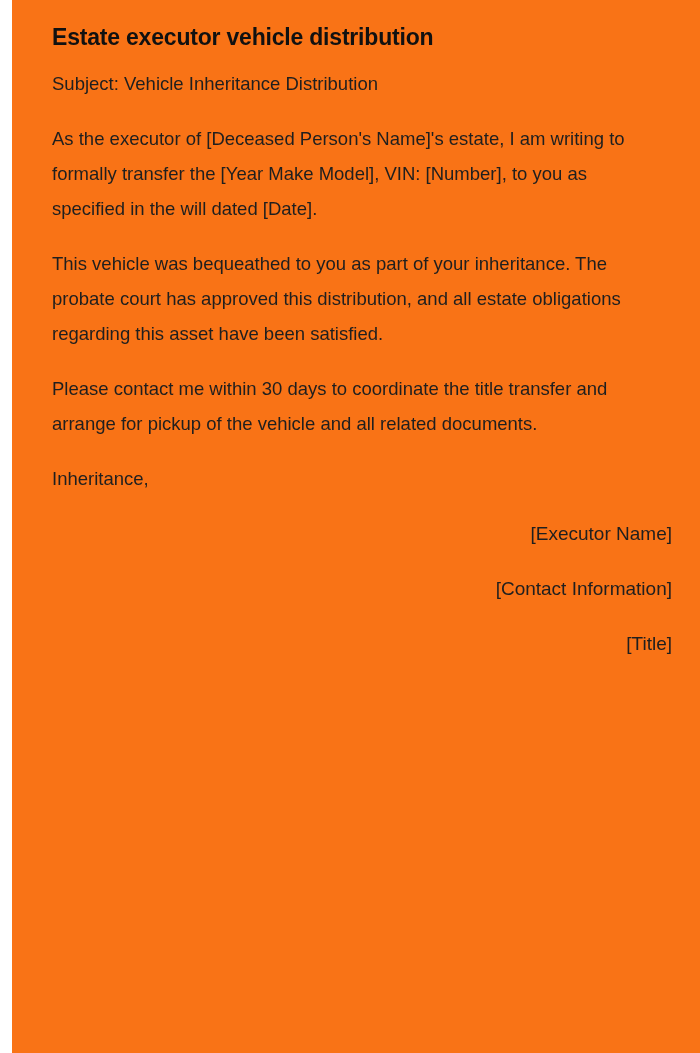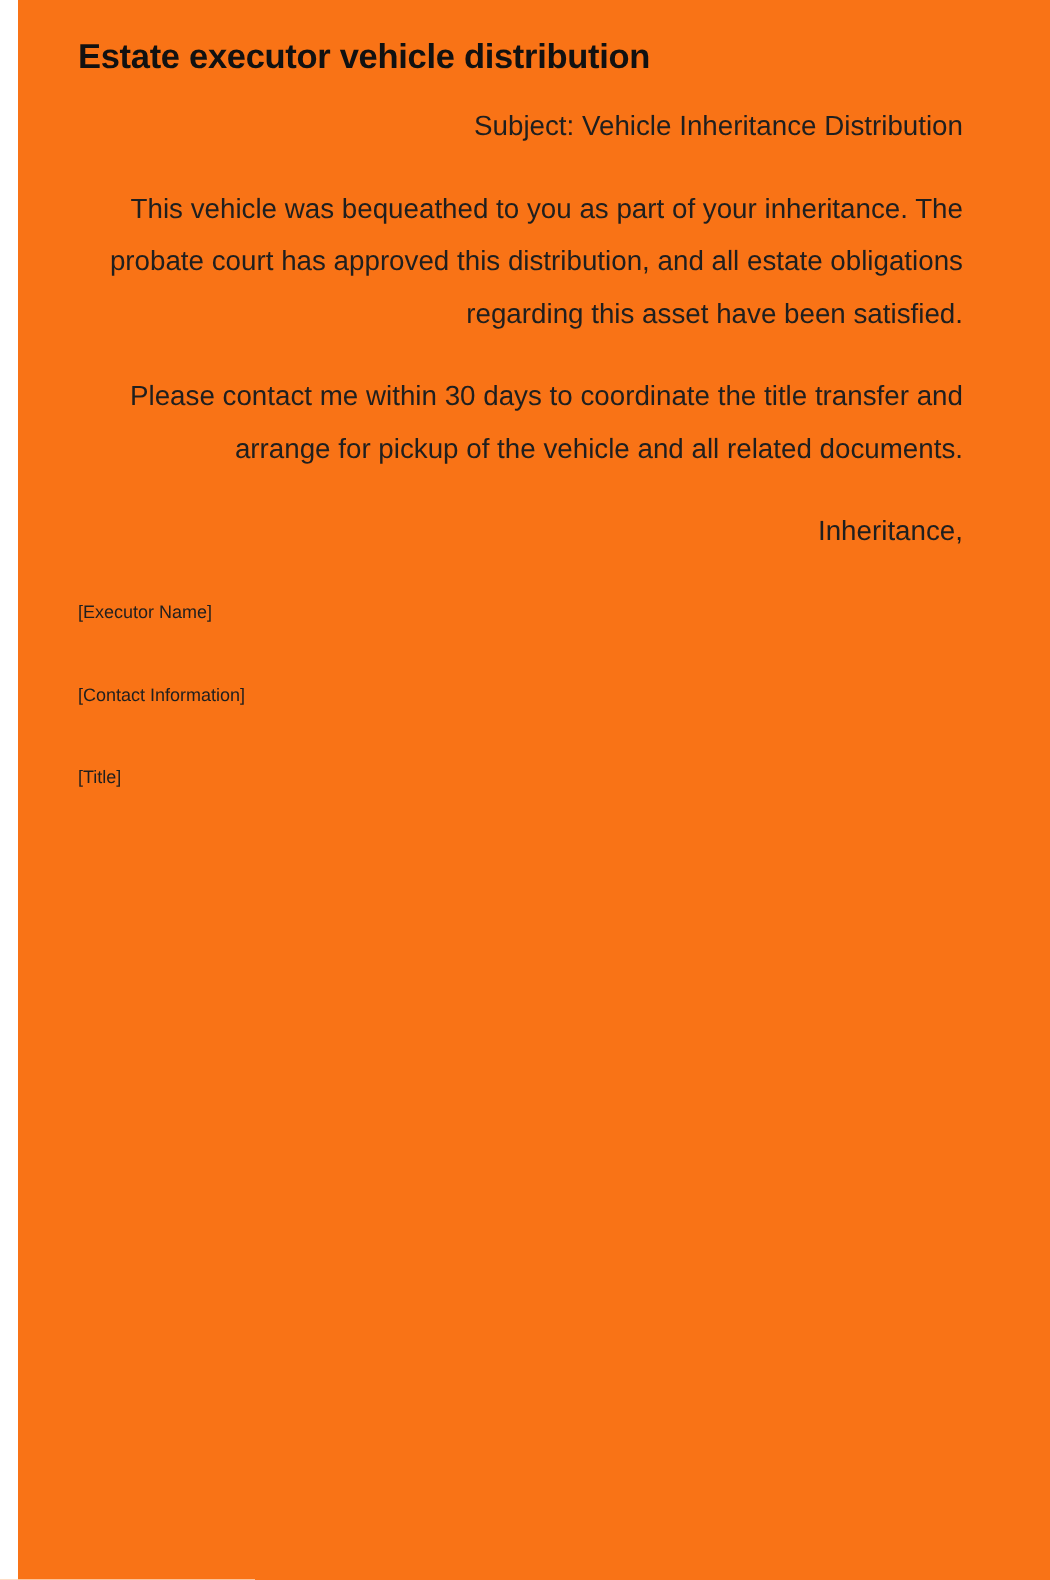--- a/index.html
+++ b/index.html
@@ -30,42 +30,43 @@
     margin: 0 0 14px 0;
     letter-spacing: -0.2px;
   }
   .para {
     font-size: 18.5px;
     line-height: 35px;
     color: #1f1f1f;
     margin: 0 0 20px 0;
     max-width: 590px;
     font-weight: 400;
-    text-align: right;
   }
   .para:last-child {
     margin-bottom: 0;
   }
   .sig-line {
-    font-size: 12px;
+    font-size: 19px;
     line-height: 35px;
     color: #1f1f1f;
     margin: 0 0 20px 0;
+    text-align: right;
   }
 </style>
 </head>
 <body>
 
 <div class="page">
 
   <h1 class="doc-title">Estate executor vehicle distribution</h1>
 
   <p class="para">Subject: Vehicle Inheritance Distribution</p>
 
 
+  <p class="para">As the executor of [Deceased Person's Name]'s estate, I am writing to formally transfer the [Year Make Model], VIN: [Number], to you as specified in the will dated [Date].</p>
 
   <p class="para">This vehicle was bequeathed to you as part of your inheritance. The probate court has approved this distribution, and all estate obligations regarding this asset have been satisfied.</p>
 
 
   <p class="para">Please contact me within 30 days to coordinate the title transfer and arrange for pickup of the vehicle and all related documents.</p>
 
   <p class="para">Inheritance,</p>
 
   <p class="sig-line">[Executor Name]</p>
 

